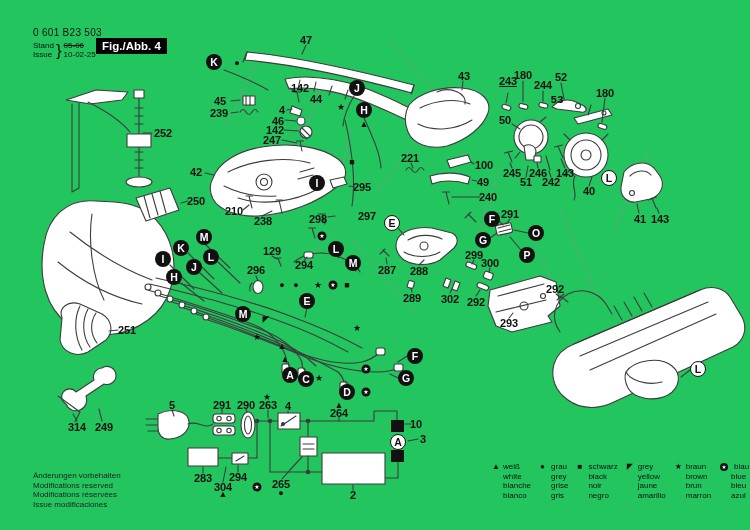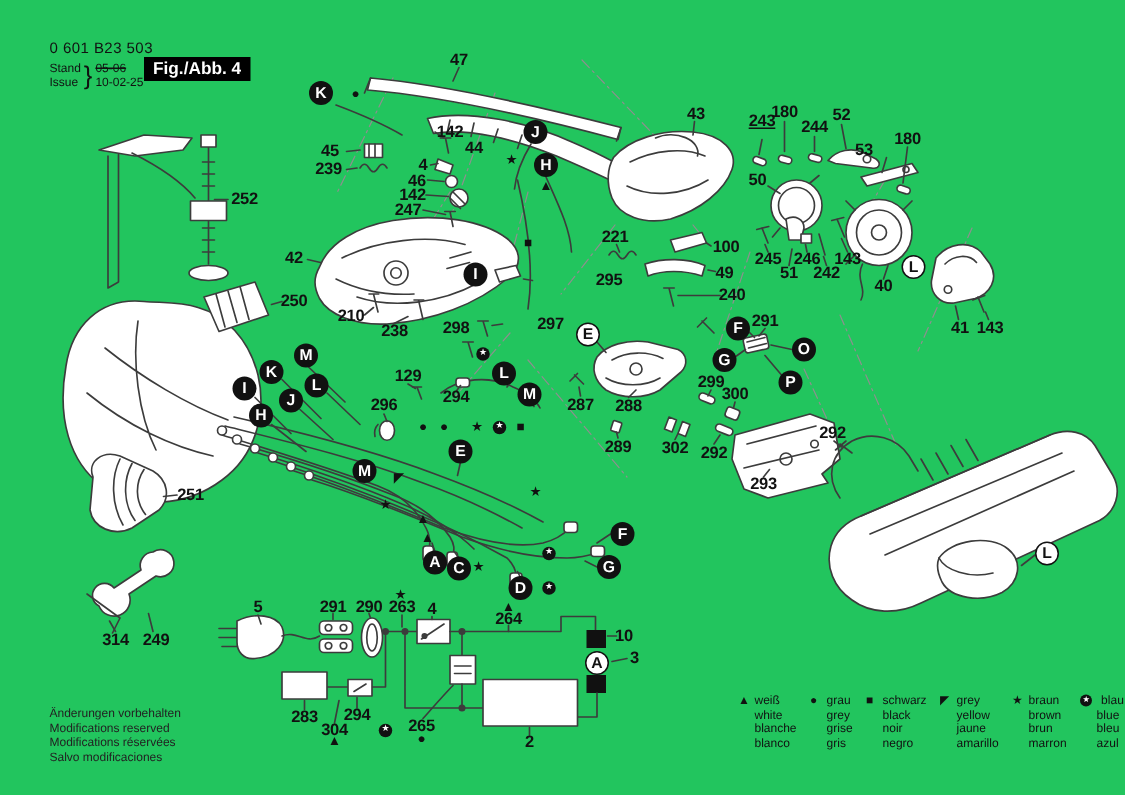--- a/index.html
+++ b/index.html
@@ -308,45 +308,45 @@
       <div class="plabel" style="left: 316px; top: 99px;">44</div>
       <div class="plabel" style="left: 282px; top: 110px;">4</div>
       <div class="plabel" style="left: 278px; top: 121px;">46</div>
       <div class="plabel" style="left: 275px; top: 130px;">142</div>
       <div class="plabel" style="left: 272px; top: 140px;">247</div>
       <div class="plabel" style="left: 464px; top: 76px;">43</div>
       <div class="plabel" style="left: 508px; top: 81px; text-decoration: underline;">243</div>
       <div class="plabel" style="left: 523px; top: 75px;">180</div>
       <div class="plabel" style="left: 543px; top: 85px;">244</div>
       <div class="plabel" style="left: 561px; top: 77px;">52</div>
-      <div class="plabel" style="left: 576px; top: 100px;">53</div>
+      <div class="plabel" style="left: 557px; top: 100px; font-family: Liberation Mono, monospace;">53</div>
       <div class="plabel" style="left: 605px; top: 93px;">180</div>
       <div class="plabel" style="left: 505px; top: 120px;">50</div>
       <div class="plabel" style="left: 410px; top: 158px;">221</div>
       <div class="plabel" style="left: 484px; top: 165px;">100</div>
       <div class="plabel" style="left: 483px; top: 182px;">49</div>
       <div class="plabel" style="left: 488px; top: 197px;">240</div>
       <div class="plabel" style="left: 512px; top: 173px;">245</div>
       <div class="plabel" style="left: 526px; top: 182px;">51</div>
       <div class="plabel" style="left: 538px; top: 173px;">246</div>
       <div class="plabel" style="left: 551px; top: 182px;">242</div>
       <div class="plabel" style="left: 565px; top: 173px;">143</div>
       <div class="plabel" style="left: 589px; top: 191px;">40</div>
       <div class="plabel" style="left: 640px; top: 219px;">41</div>
       <div class="plabel" style="left: 660px; top: 219px;">143</div>
       <div class="plabel" style="left: 163px; top: 133px;">252</div>
       <div class="plabel" style="left: 196px; top: 172px;">42</div>
       <div class="plabel" style="left: 196px; top: 201px;">250</div>
       <div class="plabel" style="left: 127px; top: 330px;">251</div>
       <div class="plabel" style="left: 77px; top: 427px;">314</div>
       <div class="plabel" style="left: 104px; top: 427px;">249</div>
-      <div class="plabel" style="left: 362px; top: 187px; margin-left: 44px;">295</div>
+      <div class="plabel" style="left: 362px; top: 187px;">295</div>
       <div class="plabel" style="left: 234px; top: 211px;">210</div>
       <div class="plabel" style="left: 263px; top: 221px;">238</div>
-      <div class="plabel" style="left: 304px; top: 219px;">298</div>
+      <div class="plabel" style="left: 318px; top: 219px;">298</div>
       <div class="plabel" style="left: 343px; top: 216px; padding-left: 48px;">297</div>
       <div class="plabel" style="left: 272px; top: 251px;">129</div>
       <div class="plabel" style="left: 256px; top: 270px;">296</div>
       <div class="plabel" style="left: 304px; top: 265px;">294</div>
       <div class="plabel" style="left: 387px; top: 270px;">287</div>
       <div class="plabel" style="left: 419px; top: 271px;">288</div>
       <div class="plabel" style="left: 412px; top: 298px;">289</div>
       <div class="plabel" style="left: 450px; top: 299px;">302</div>
       <div class="plabel" style="left: 510px; top: 214px;">291</div>
       <div class="plabel" style="left: 474px; top: 255px;">299</div>
@@ -420,21 +420,21 @@
       <span class="sym" style="left: 339px; top: 405px;">▲</span>
       <span class="sym blue" style="left: 257px; top: 487px;">★</span>
       <span class="sym" style="left: 281px; top: 493px;">●</span>
       <span class="sym" style="left: 223px; top: 494px;">▲</span>
     </div>
 
   <div class="notes">
       <div>Änderungen vorbehalten</div>
       <div>Modifications reserved</div>
       <div>Modifications réservées</div>
-      <div>Salvo modificaciones</div>
+      <div>Issue modificaciones</div>
     </div>
   <div class="legend">
       <div class="lcol">
         <div class="lrow">
           <span class="symglyph">▲</span>
           <span>weiß</span>
         </div>
         <div class="lrow">
           <span class="lpad"></span>
           <span>white</span>

